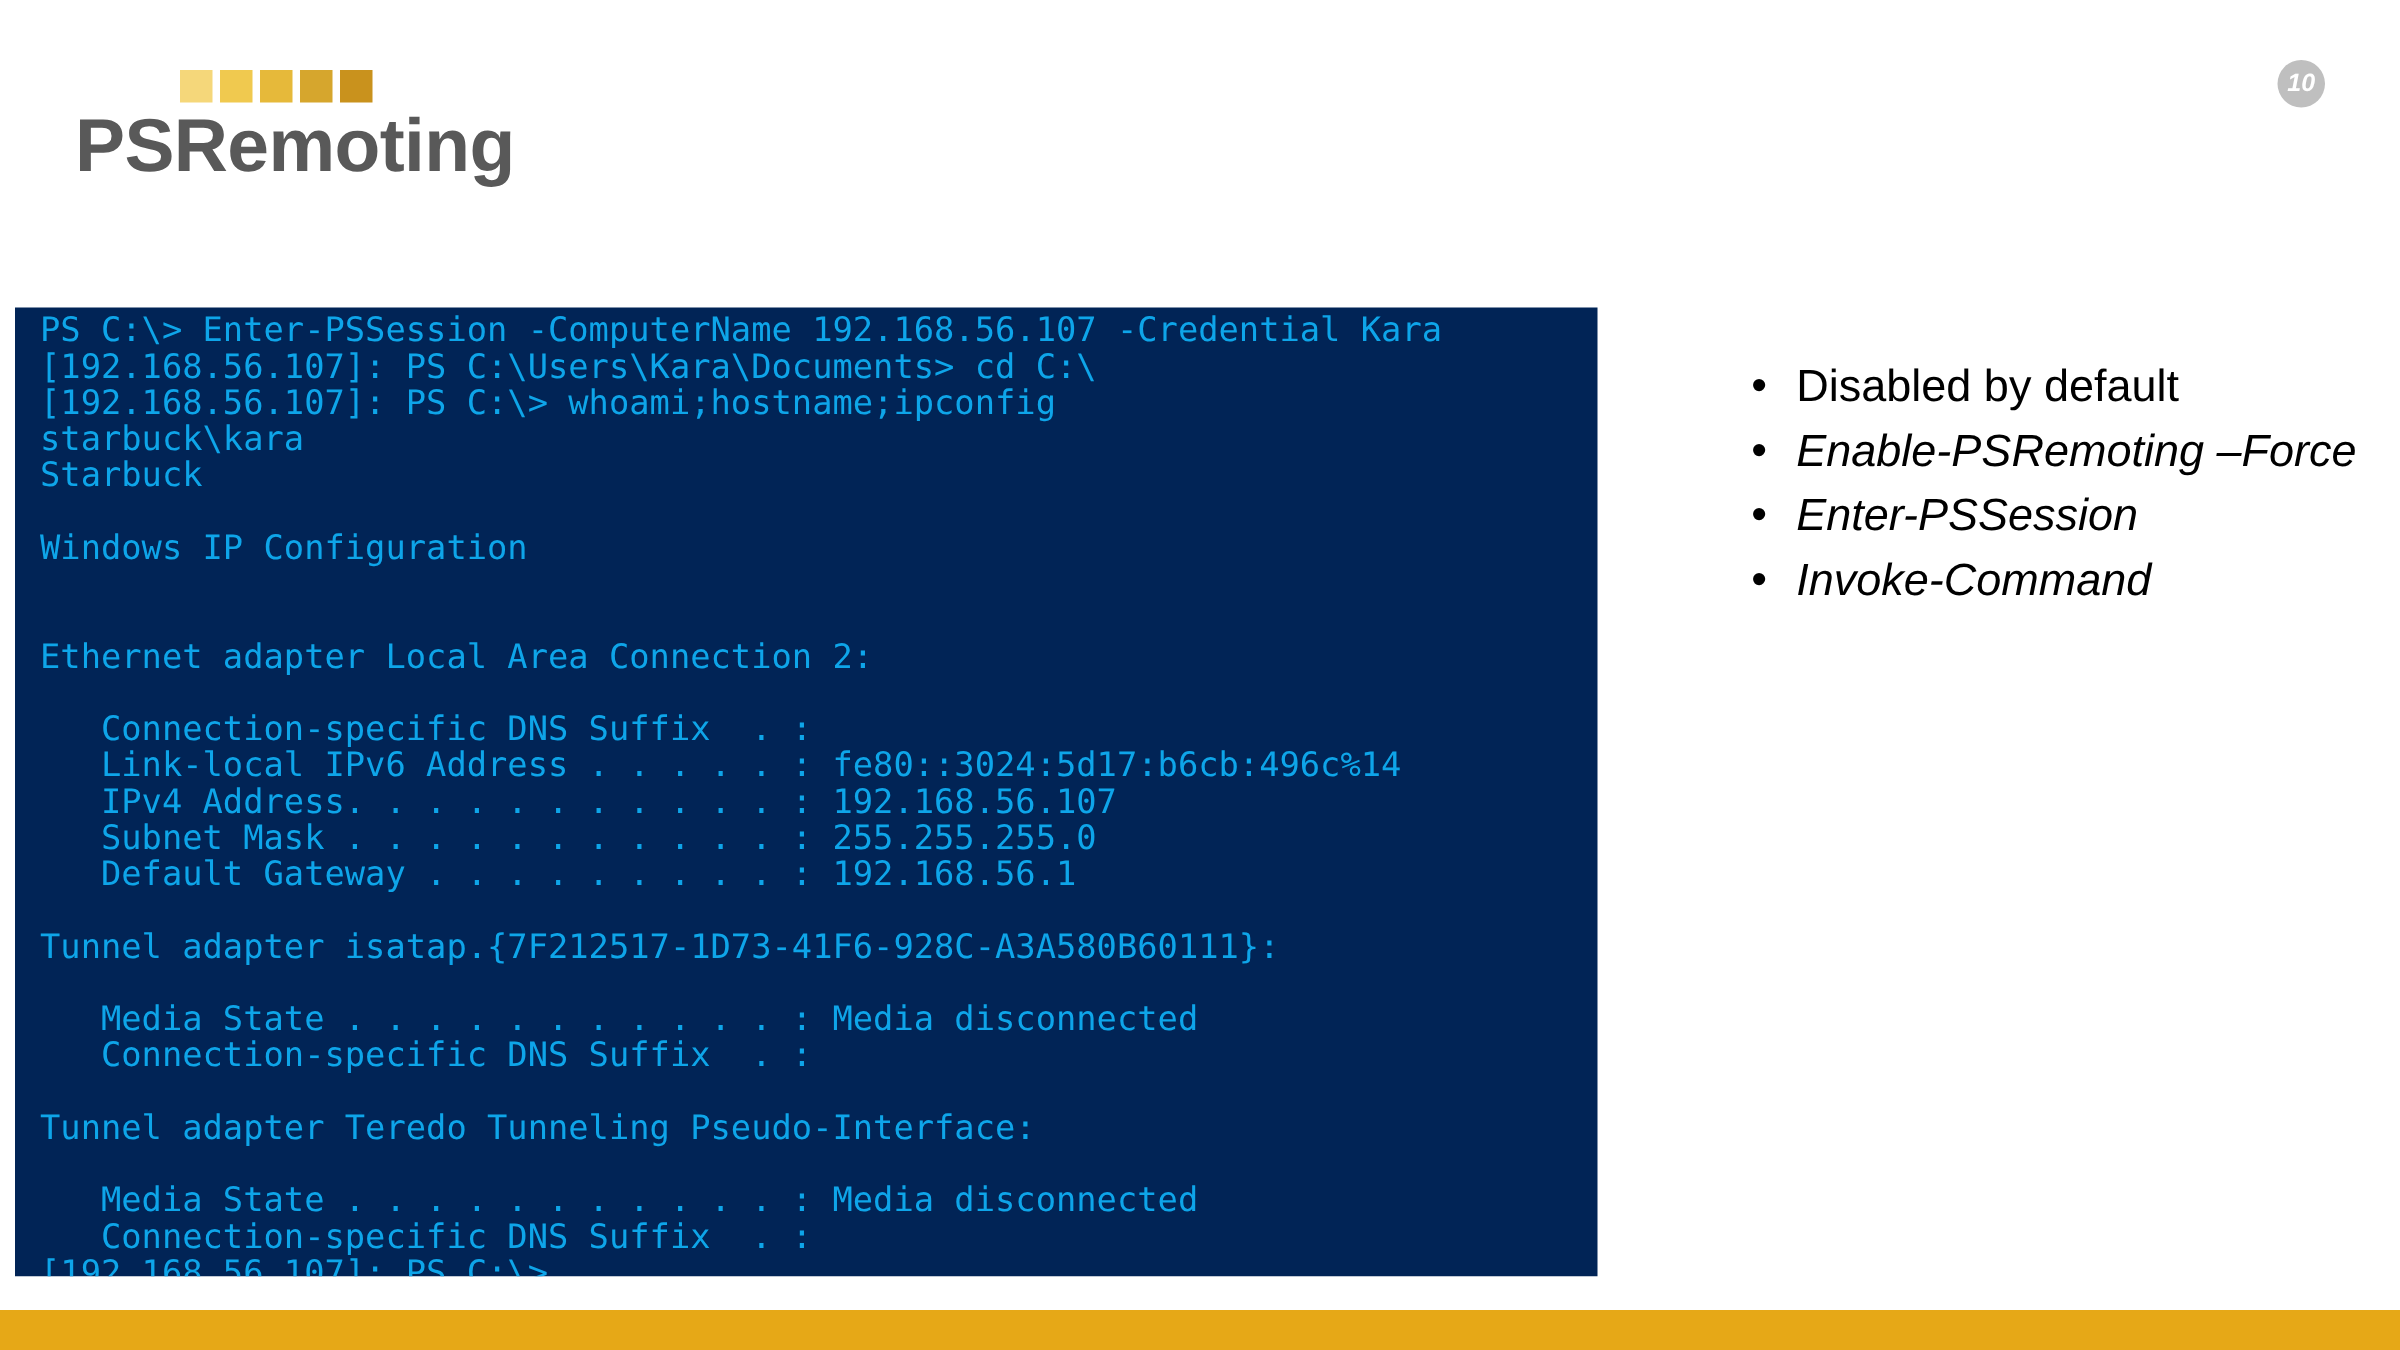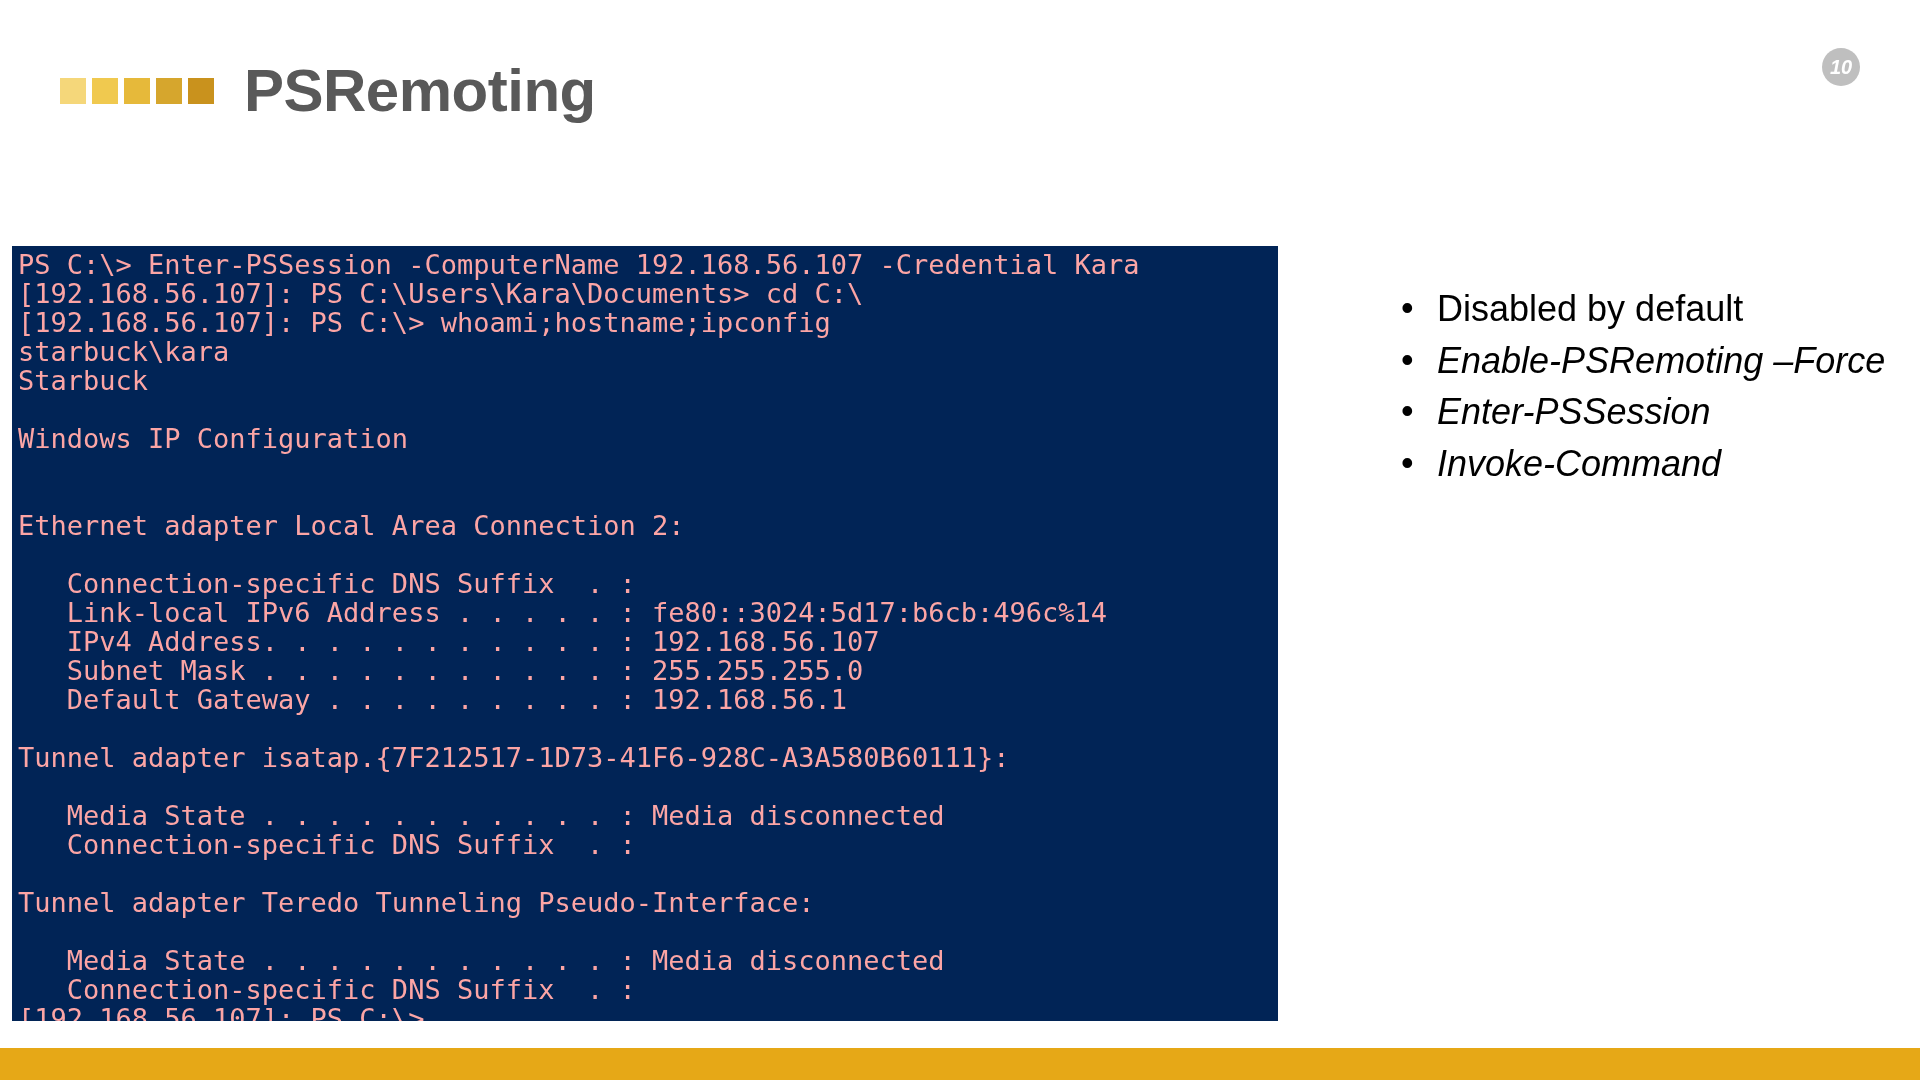--- a/index.html
+++ b/index.html
@@ -1,40 +1,40 @@
 <!DOCTYPE html>
 <html><head>
   <meta charset="utf-8">
   <style>
     * { margin: 0; padding: 0; box-sizing: border-box; }
     html, body { width: 1920px; height: 1080px; background: #fff; font-family: Arial, Helvetica, sans-serif; }
     .slide { position: relative; width: 1920px; height: 1080px; background: #fff; overflow: hidden; }
 
-    .header { position: absolute; top: 56px; left: 60px; display: flex; align-items: center; }
+    .header { position: absolute; top: 56px; left: 60px; display: flex; align-items: center; flex-direction: column; }
     .squares { display: flex; gap: 6px; margin-right: 30px; }
     .squares span { width: 26px; height: 26px; display: inline-block; }
     .sq1 { background: #f5d77a; }
     .sq2 { background: #f0c94f; }
     .sq3 { background: #e6b93a; }
     .sq4 { background: #d6a62d; }
     .sq5 { background: #c9921d; }
     .title { font-size: 60px; font-weight: 700; color: #595959; letter-spacing: -0.5px; }
 
     .page-num { position: absolute; top: 48px; right: 60px; width: 38px; height: 38px; border-radius: 50%; background: #bfbfbf; color: #fff; font-size: 20px; font-weight: 600; display: flex; align-items: center; justify-content: center; font-style: italic; }
 
     .terminal {
       position: absolute;
       top: 246px; left: 12px;
       width: 1266px; height: 775px;
       background: #012456;
-      color: #fca5a5;
+      color: #0ea5e9;
       font-family: "Lucida Console", Consolas, monospace;
       font-size: 27px;
       line-height: 1.075;
-      padding: 4px 6px 6px 6px;
+      padding: 4px 6px 6px 20px;
       white-space: pre;
       overflow: hidden;
     }
 
     .bullets {
       position: absolute;
       top: 284px; left: 1387px;
       width: 560px;
     }
     .bullets li {

